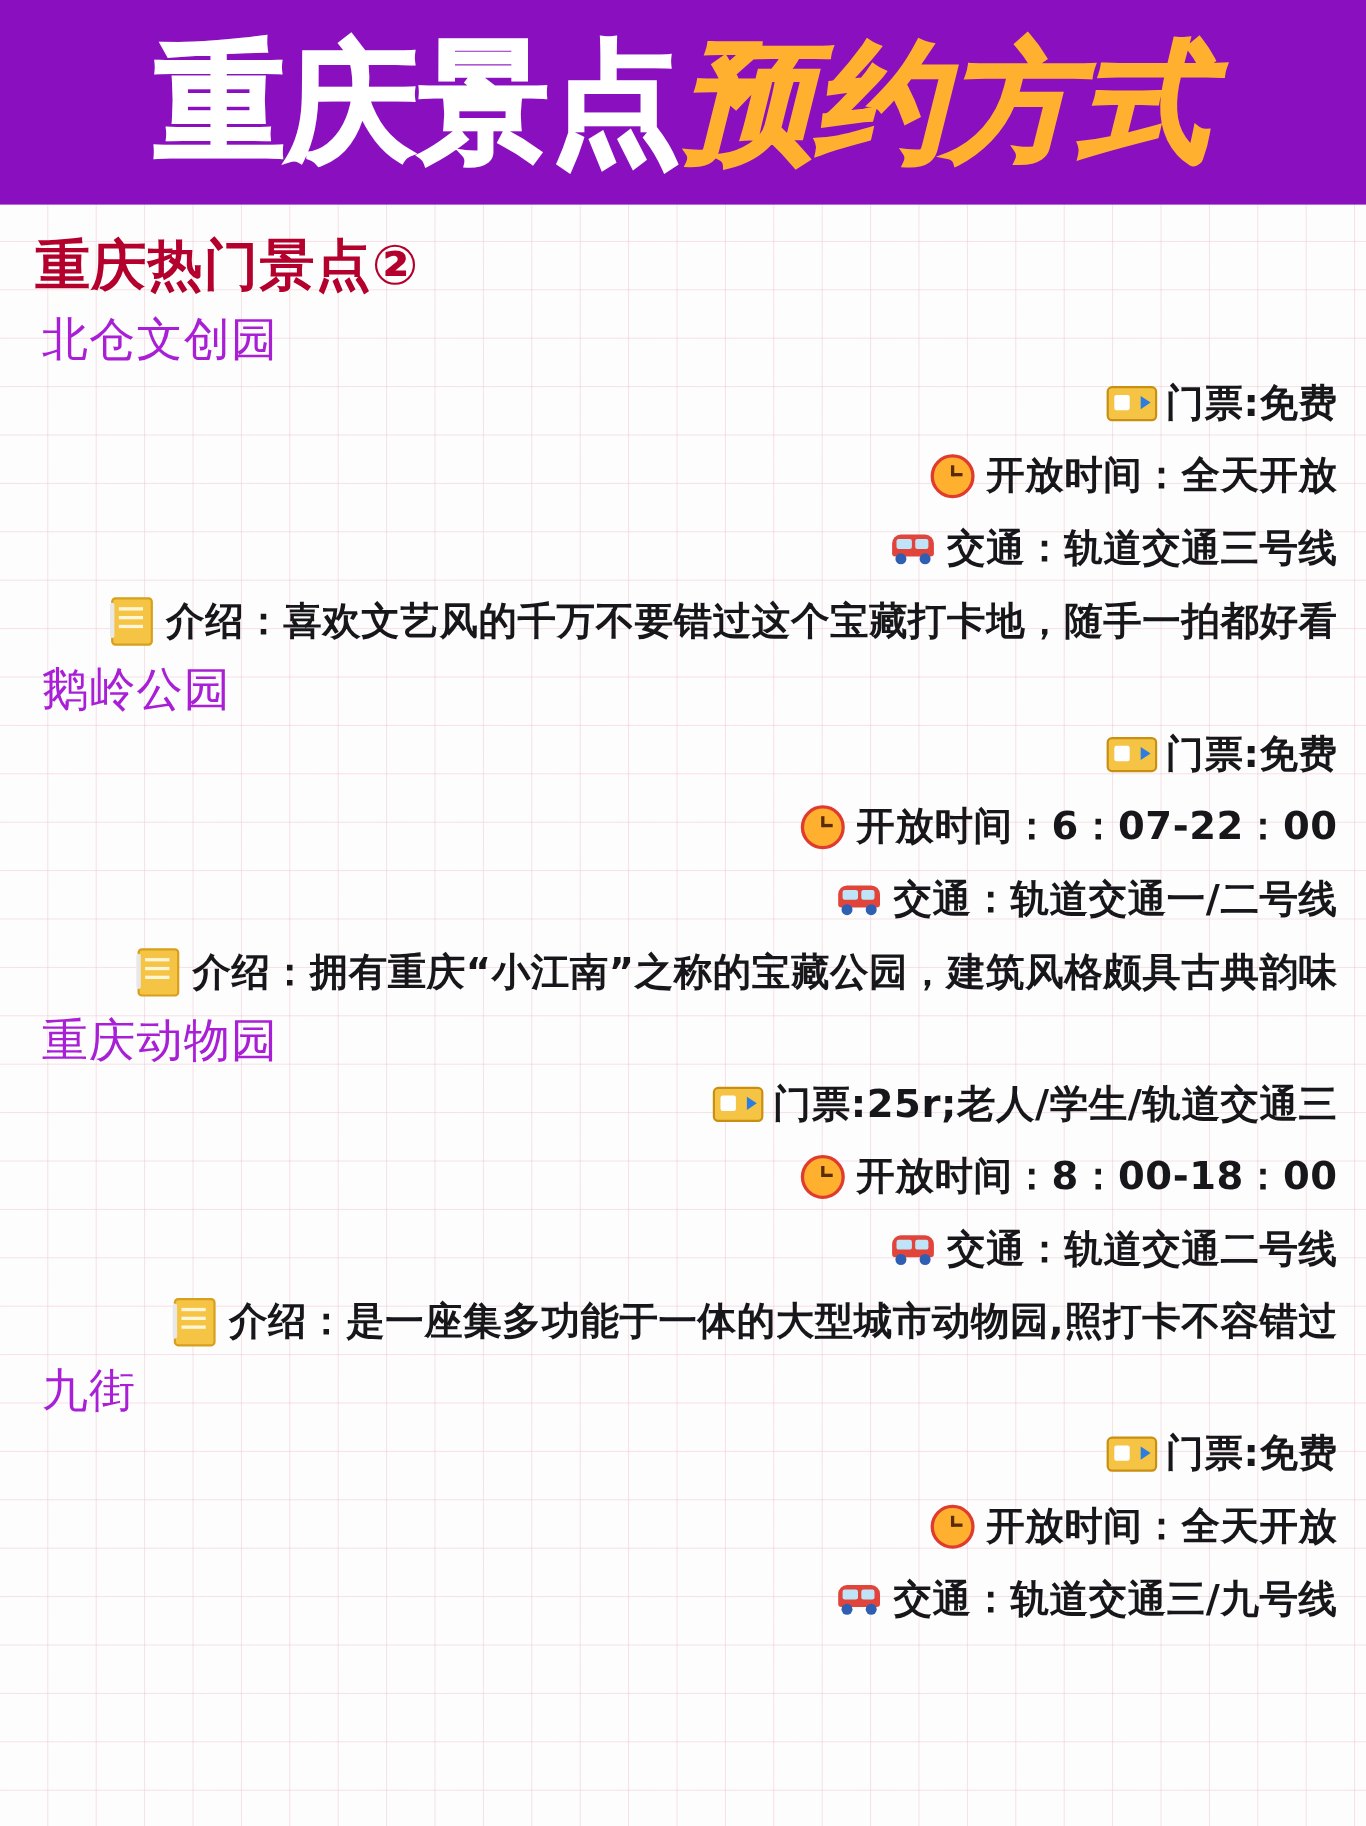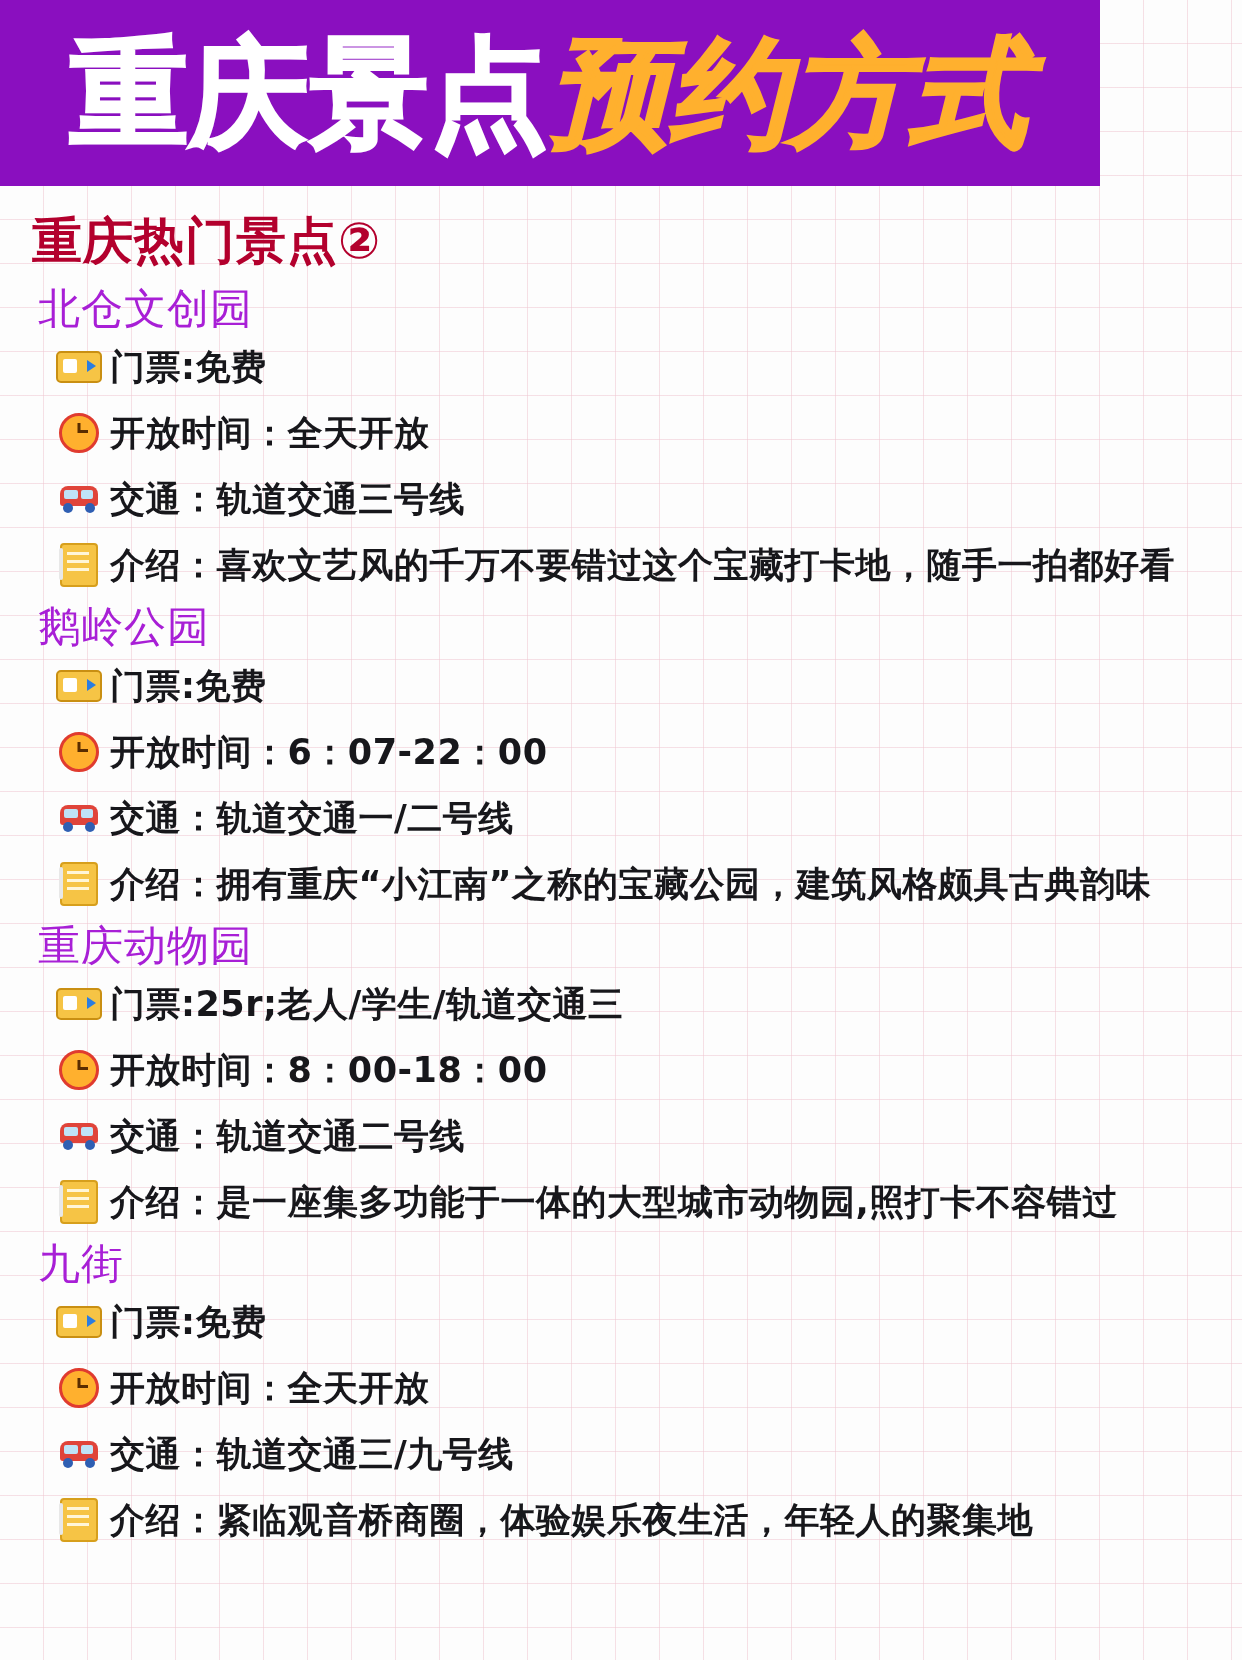--- a/index.html
+++ b/index.html
@@ -22,21 +22,21 @@
     background-image:
       linear-gradient(to right, rgba(240, 200, 210, 0.55) 1px, transparent 1px),
       linear-gradient(to bottom, rgba(240, 200, 210, 0.55) 1px, transparent 1px);
     background-size: 44px 44px;
     background-position: -1px -1px;
   }
 
   
   .banner {
     position: relative;
-    width: 1100px;
+    width: 1242px;
     height: 186px;
     background: #8a0fbf;
     display: flex;
     align-items: center;
     justify-content: center;
     overflow: hidden;
   }
   .banner-title {
     font-family: "DejaVu Sans", "Liberation Sans", sans-serif;
     font-weight: bold;
@@ -83,20 +83,21 @@
     color: #a81fd6;
     margin: 10px 0 6px 12px;
     letter-spacing: 1px;
   }
 
   .row {
     display: flex;
     align-items: center;
     margin: 0 0 10px 30px;
     min-height: 56px;
+    justify-content: flex-end;
   }
   .row-icon {
     width: 46px;
     min-width: 46px;
     height: 46px;
     margin-right: 8px;
     display: inline-flex;
     align-items: center;
     justify-content: center;
     position: relative;
@@ -363,22 +364,16 @@
             <span class="ico-bus">
               <span class="body"></span>
               <span class="win"></span>
               <span class="win2"></span>
               <span class="wheel1"></span>
               <span class="wheel2"></span>
             </span>
           </span>
         <span class="row-text">交通：轨道交通三/九号线</span>
       </div>
-      <div class="row">
-        <span class="row-icon">
-            <span class="ico-note"></span>
-          </span>
-        <span class="row-text small">介绍：紧临观音桥商圈，体验娱乐夜生活，年轻人的聚集地</span>
-      </div>
     </div>
 
   </div>
 </div>
 
 </body></html>

